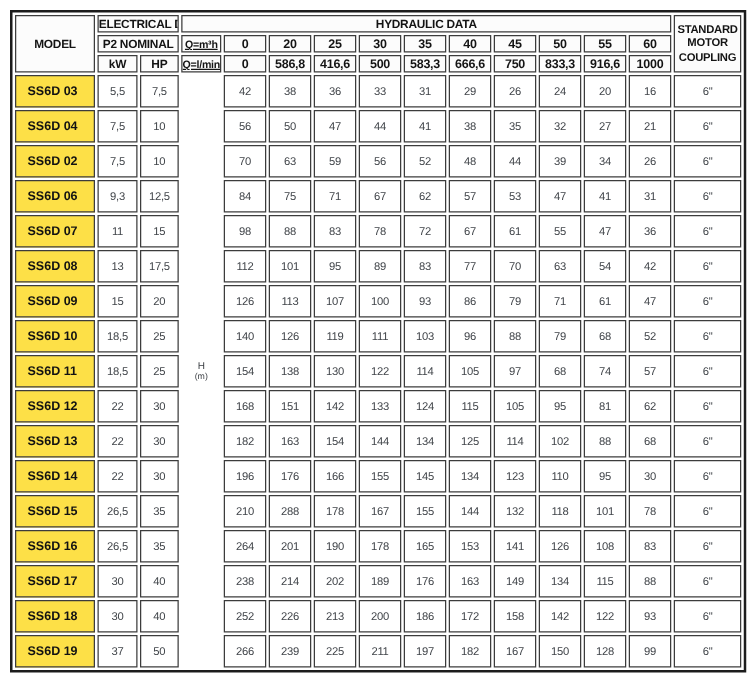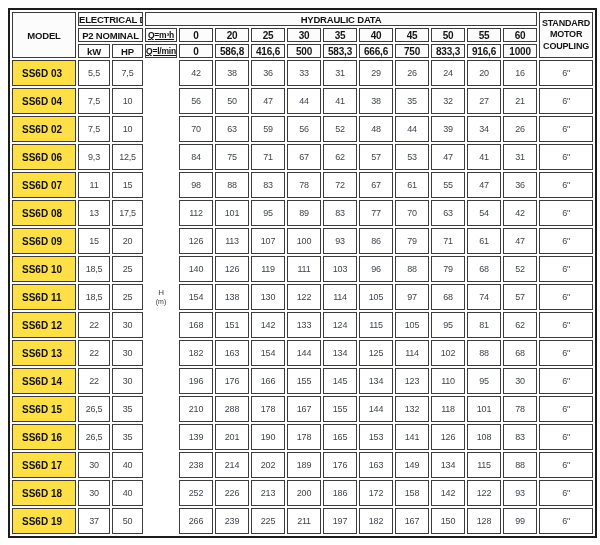--- a/index.html
+++ b/index.html
@@ -337,21 +337,21 @@
           <td class="val">132</td>
           <td class="val">118</td>
           <td class="val">101</td>
           <td class="val">78</td>
           <td class="val">6"</td>
         </tr>
         <tr>
           <td class="model-cell">SS6D 16</td>
           <td class="val">26,5</td>
           <td class="val">35</td>
-          <td class="val">139</td>
+          <td class="val">264</td>
           <td class="val">201</td>
           <td class="val">190</td>
           <td class="val">178</td>
           <td class="val">165</td>
           <td class="val">153</td>
           <td class="val">141</td>
           <td class="val">126</td>
           <td class="val">108</td>
           <td class="val">83</td>
           <td class="val">6"</td>

